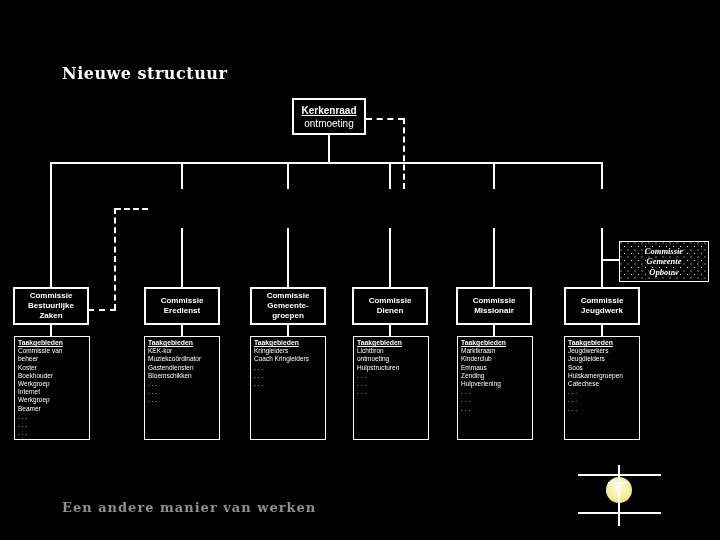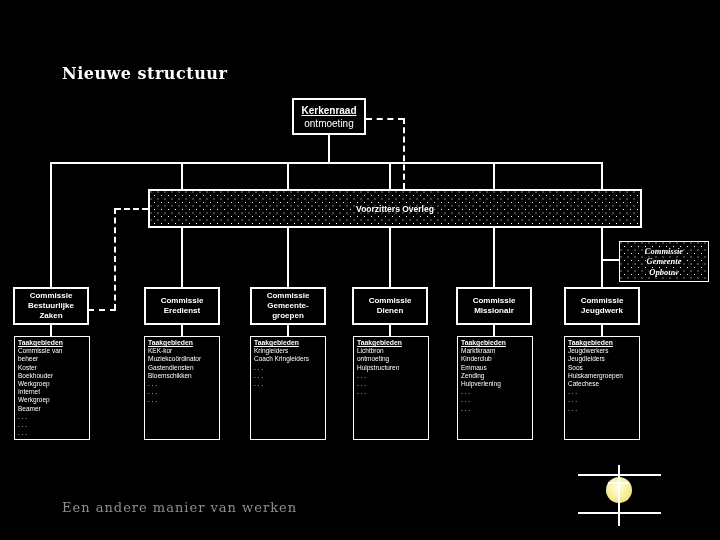--- a/index.html
+++ b/index.html
@@ -2,21 +2,21 @@
 <html><head>
 <meta charset="utf-8">
 <style>
   html,body{margin:0;padding:0;background:#000;}
   *{box-sizing:border-box;}
   .slide{position:relative;width:720px;height:540px;background:#000;overflow:hidden;
          font-family:"Liberation Sans",sans-serif;color:#fff;}
   .title{position:absolute;left:62px;top:64px;font-family:"DejaVu Serif",serif;
          font-weight:bold;font-size:16px;letter-spacing:0.5px;color:#fff;}
   .caption{position:absolute;left:62px;top:500px;font-family:"DejaVu Serif",serif;
-         font-size:13px;letter-spacing:1px;color:#8f8f8f;font-weight:normal;}
+         font-size:13px;letter-spacing:1px;color:#8f8f8f;font-weight:bold;}
   .ln{position:absolute;background:#fff;}
   .hdash{position:absolute;border-top:2px dashed #fff;height:0;}
   .vdash{position:absolute;border-left:2px dashed #fff;width:0;}
   .box{position:absolute;border:2px solid #fff;background:#000;display:flex;
        flex-direction:column;align-items:center;justify-content:center;text-align:center;}
   .dotted{background-color:#000;
       background-image:
         radial-gradient(circle,#fff 0.8px,transparent 0.9px),
         radial-gradient(circle,#fff 0.8px,transparent 0.9px);
       background-size:7px 7px;background-position:1px 1px,4.5px 4.5px;}
@@ -69,23 +69,20 @@
   <div class="vdash" style="left:403px;top:118px;height:71px;"></div>
   <div class="hdash" style="left:115px;top:208px;width:33px;"></div>
   <div class="vdash" style="left:114px;top:208px;height:102px;"></div>
   <div class="hdash" style="left:88px;top:309px;width:28px;"></div>
 
   <div class="box kerk">
     <div class="kerk-title">Kerkenraad</div>
     <div>ontmoeting</div>
   </div>
 
-  <div class="box voorz dotted">
-    <span>Voorzitters Overleg</span>
-  </div>
 
   <div class="box opbouw dotted">
     <span class="prelines">Commissie
 Gemeente
 Opbouw</span>
   </div>
 
   <div class="box comm" style="left:13px;">
     <span class="prelines">Commissie
 Bestuurlijke

